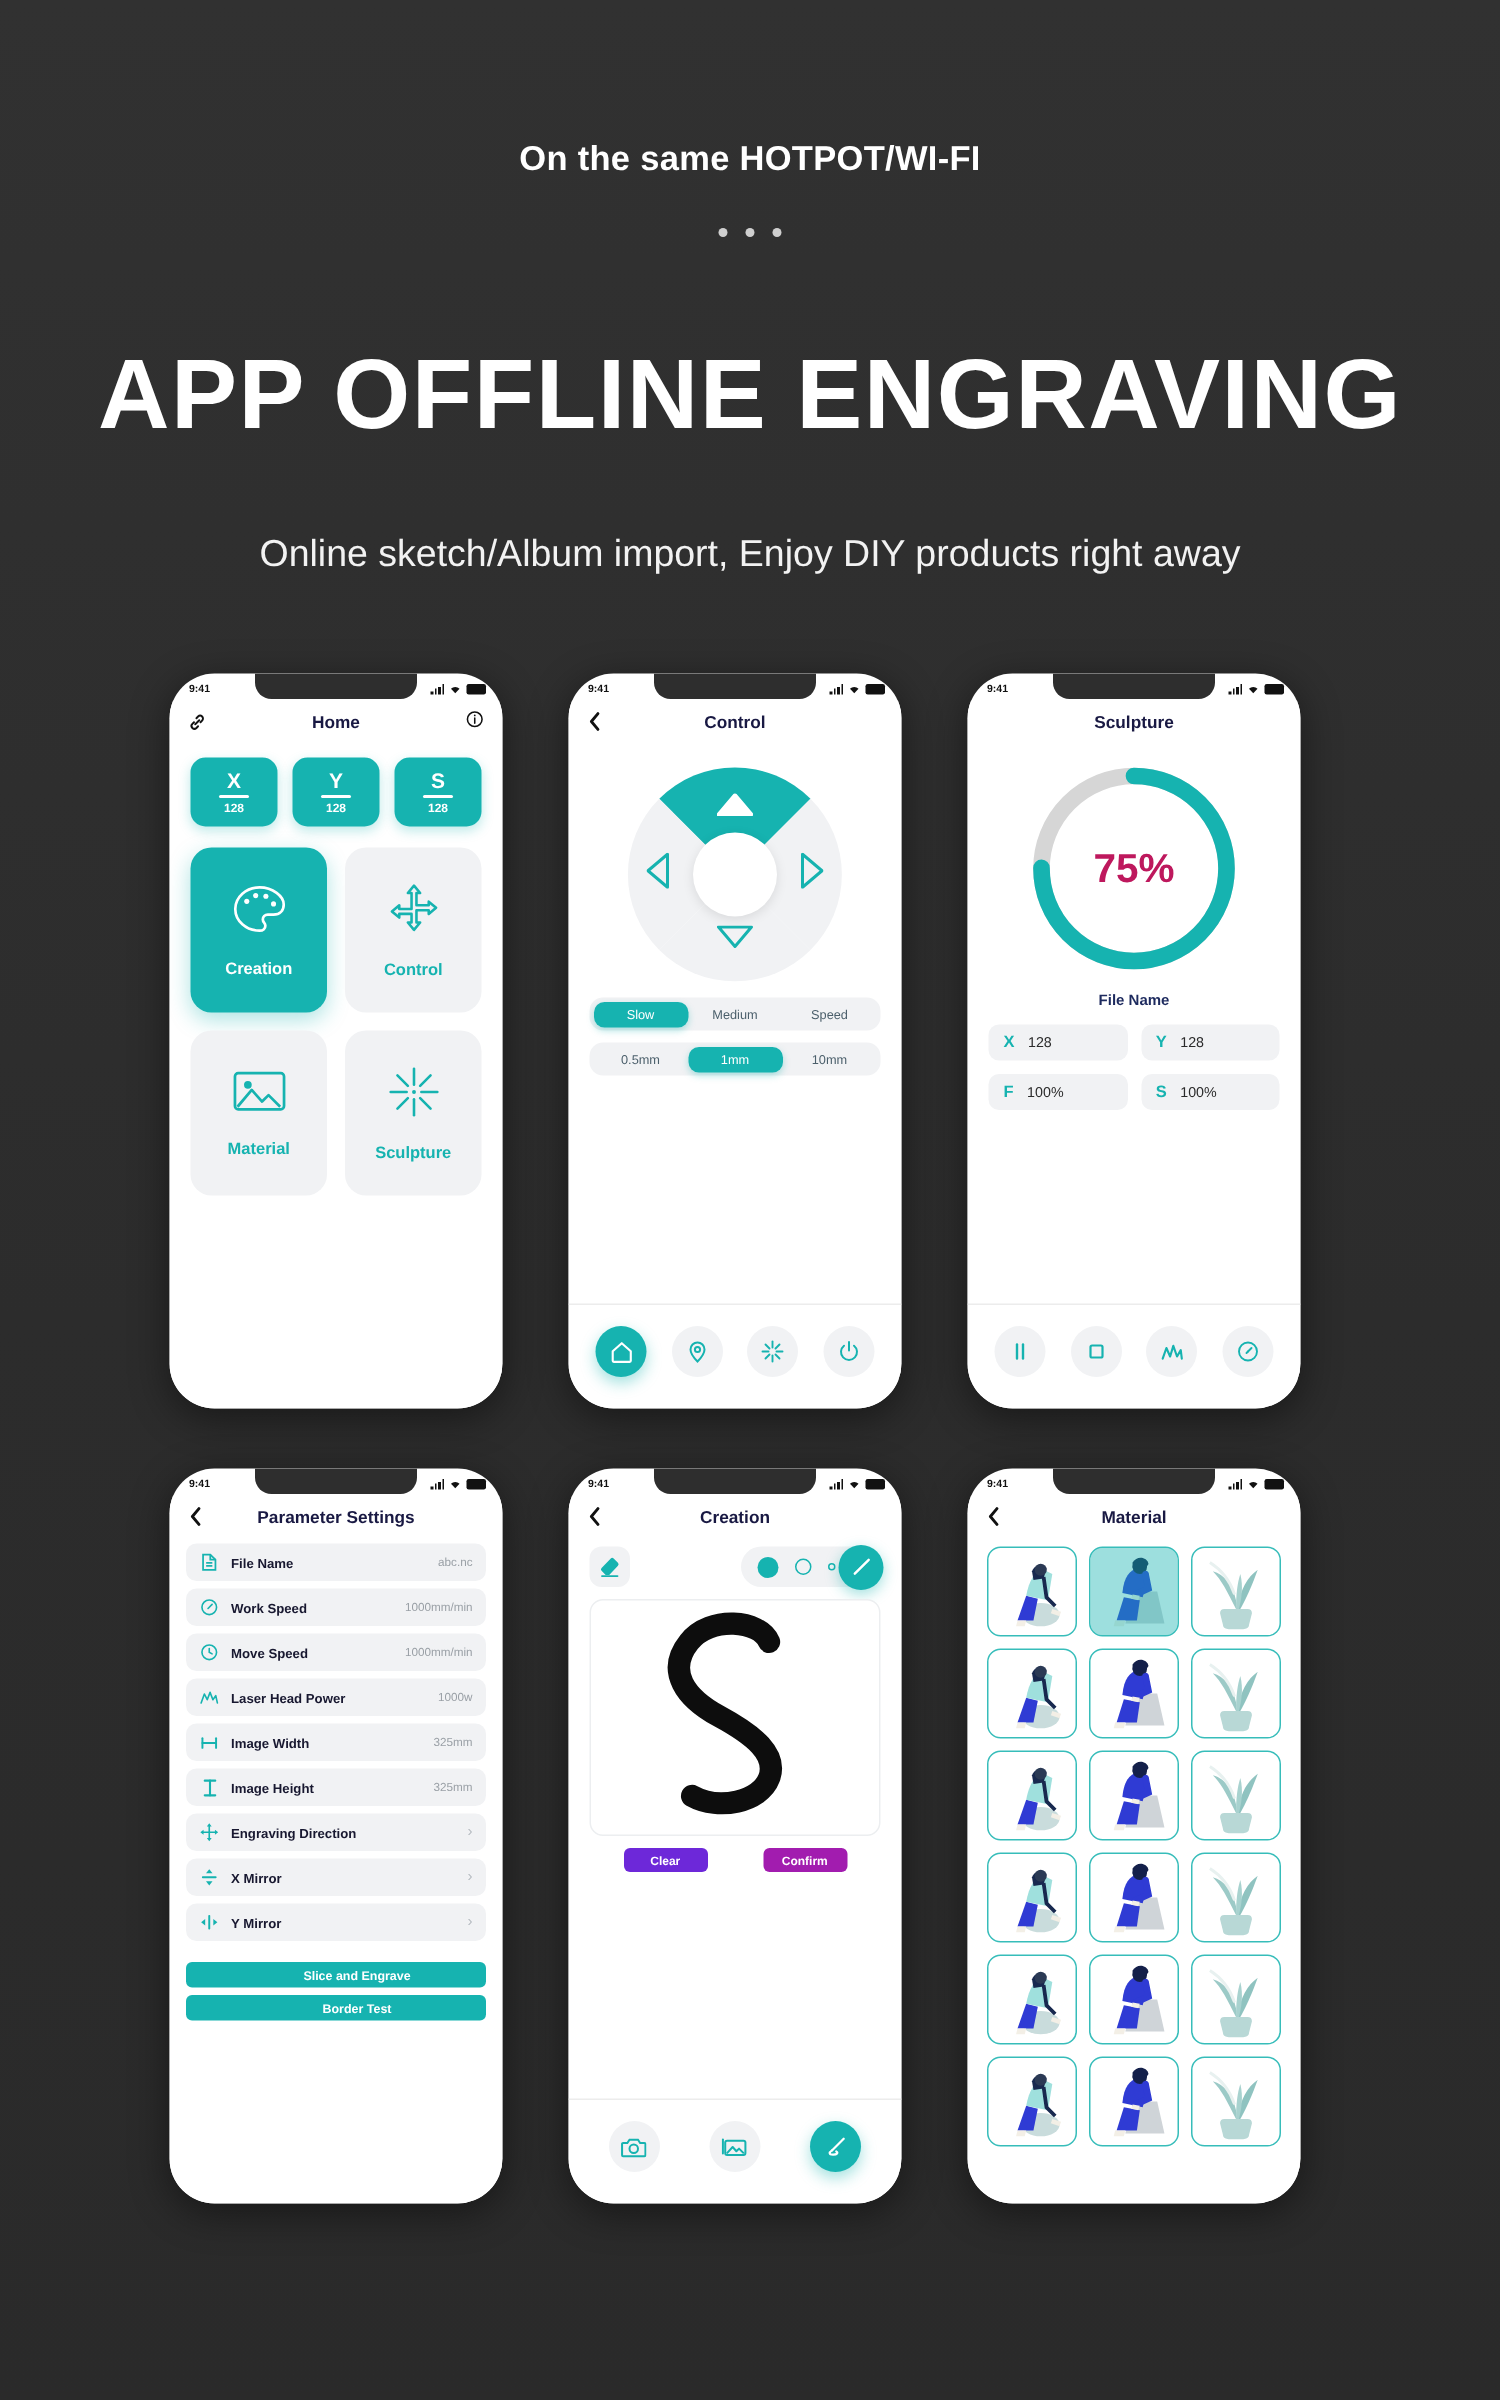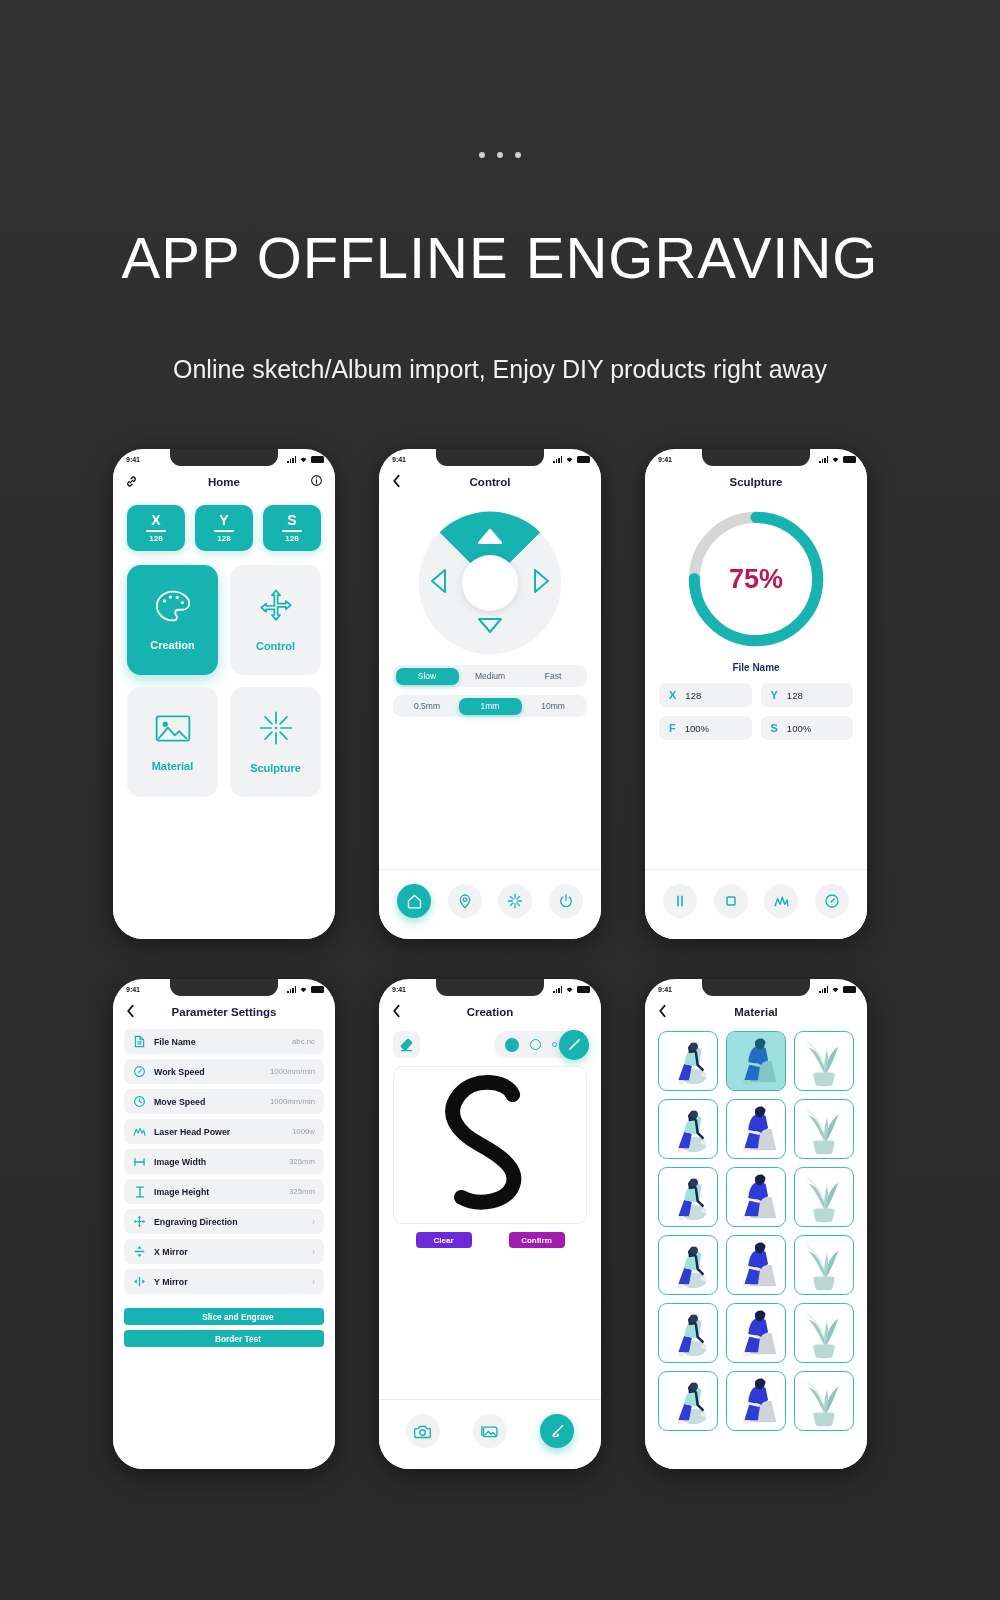--- a/index.html
+++ b/index.html
@@ -18,21 +18,21 @@
   .hdr { text-align: center; color: #fff; }
   .hdr-sub1 {
     position: absolute; top: 92px; left: 0; right: 0;
     font-size: 23px; font-weight: bold; letter-spacing: .2px;
   }
   .dots { position: absolute; top: 152px; left: 0; right: 0;
           display: flex; justify-content: center; gap: 12px; }
   .dots i { width: 6px; height: 6px; border-radius: 50%; background: #cfcfcf; display:block; }
   .hdr-title {
     position: absolute; top: 224px; left: 0; right: 0;
-    font-size: 58px; font-weight: normal; letter-spacing: 1px;
+    font-size: 66px; font-weight: bold; letter-spacing: 1px;
     color: #fff;
   }
   .hdr-sub2 {
     position: absolute; top: 355px; left: 0; right: 0;
     font-size: 25px; color: #f2f2f2; font-weight: 300;
   }
 
   
   .phone {
     position: absolute; width: 222px; height: 490px;
@@ -170,20 +170,21 @@
   .mcell { aspect-ratio: 1/1; border: 1.4px solid #37bdba; border-radius: 9px;
            background: #fff; overflow: hidden; position: relative; }
   .mcell.sel::after { content: ""; position: absolute; inset: 0; background: rgba(22,179,176,.42); }
   .mcell svg { width: 100%; height: 100%; display: block; }
 </style>
 </head>
 <body>
 
 <div class="page">
 
+  <div class="hdr-sub1 hdr">On the same HOTPOT/WI-FI</div>
   <div class="dots">
       <i></i>
       <i></i>
       <i></i>
     </div>
   <div class="hdr-title hdr">APP OFFLINE ENGRAVING</div>
   <div class="hdr-sub2 hdr">Online sketch/Album import, Enjoy DIY products right away</div>
 
   <div class="phone p1">
     <div class="notch"></div>
@@ -348,21 +349,21 @@
         <span class="darrow" style="right:15px;top:50%;transform:translateY(-50%);">
           <svg width="15" height="24" viewBox="0 0 15 24">
               <path d="M14 12 L1 1 V23 Z" fill="none" stroke="#16b3b0" stroke-width="2" stroke-linejoin="round"></path>
             </svg>
         </span>
       </div>
 
       <div class="segrow">
         <div class="seg on">Slow</div>
         <div class="seg">Medium</div>
-        <div class="seg">Fast</div>
+        <div class="seg">Speed</div>
       </div>
       <div class="segrow">
         <div class="seg">0.5mm</div>
         <div class="seg on">1mm</div>
         <div class="seg">10mm</div>
       </div>
 
       <div class="tabbar">
         <div class="tbtn on">
           <svg width="17" height="17" viewBox="0 0 24 24" fill="none" stroke="#fff" stroke-width="2" stroke-linejoin="round">

